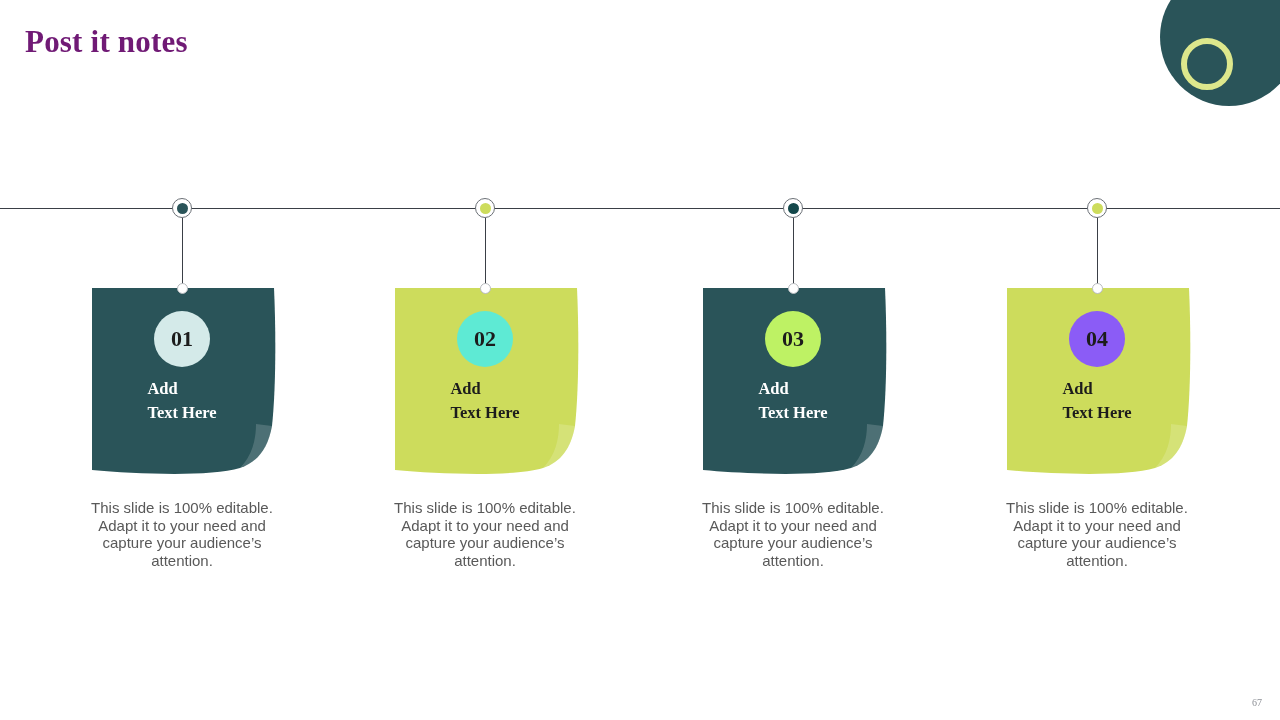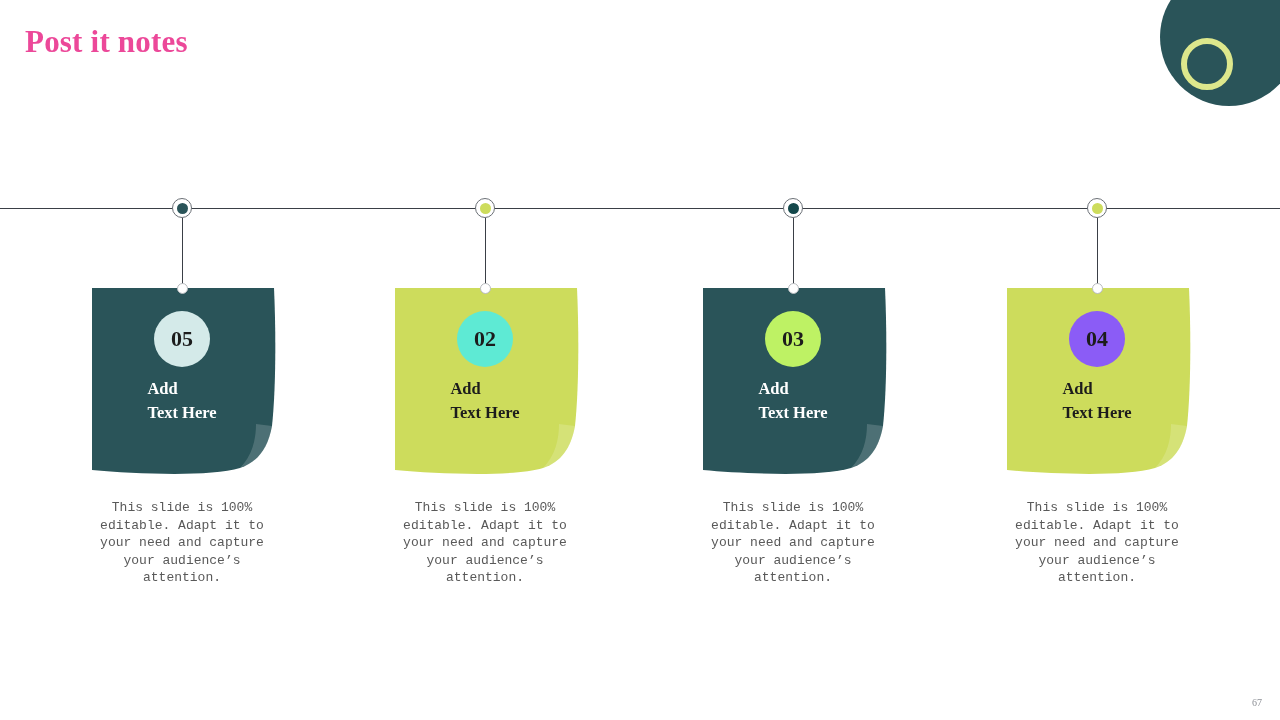--- a/index.html
+++ b/index.html
@@ -46,21 +46,21 @@
   }
 
   
   .slide-title {
     position: absolute;
     left: 25px;
     top: 24px;
     font-family: "Liberation Serif", serif;
     font-weight: bold;
     font-size: 31px;
-    color: #ec4899;
+    color: #701a75;
     letter-spacing: 0.2px;
     white-space: nowrap;
   }
 
   
   .timeline-axis {
     position: absolute;
     left: 0;
     top: 208px;
     width: 1280px;
@@ -186,22 +186,22 @@
     white-space: pre-line;
   }
 
   
   .note-body {
     position: absolute;
     top: 499px;
     left: 50%;
     margin-left: -95px;
     width: 190px;
-    font-family: Liberation Mono, monospace;
-    font-size: 13px;
+    font-family: Liberation Sans, sans-serif;
+    font-size: 15px;
     line-height: 17.5px;
     color: #595959;
     text-align: center;
   }
 
   
   .page-number {
     position: absolute;
     right: 18px;
     bottom: 12px;
@@ -227,21 +227,21 @@
     <div class="note-col" style="left: 62px;">
       <div class="marker" style="--accent: #2A5459;"></div>
       <div class="connector"></div>
       <div class="pin-dot"></div>
       <div class="note">
         <svg class="note-svg" viewBox="0 0 190 186" preserveAspectRatio="none">
           <path d="M2 0 L184 0 C186 44 186 100 182 138 C178 160 168 174 150 180 C120 189 46 186 2 182 Z" fill="#2A5459"></path>
           <path d="M182 138 C178 160 168 174 150 180 C162 168 166 152 166 136 Z" fill="#ffffff" fill-opacity="0.17"></path>
         </svg>
         <div class="note-inner">
-          <div class="num-circle" style="background: rgb(212, 234, 233);">05</div>
+          <div class="num-circle" style="background: rgb(212, 234, 233);">01</div>
           <div class="note-heading" style="color: rgb(255, 255, 255);">Add
 Text Here</div>
         </div>
       </div>
       <div class="note-body">This slide is 100% editable. Adapt it to your need and capture your audience’s attention.</div>
     </div>
     <div class="note-col" style="left: 365px;">
       <div class="marker" style="--accent: #CDDC5C;"></div>
       <div class="connector"></div>
       <div class="pin-dot"></div>

